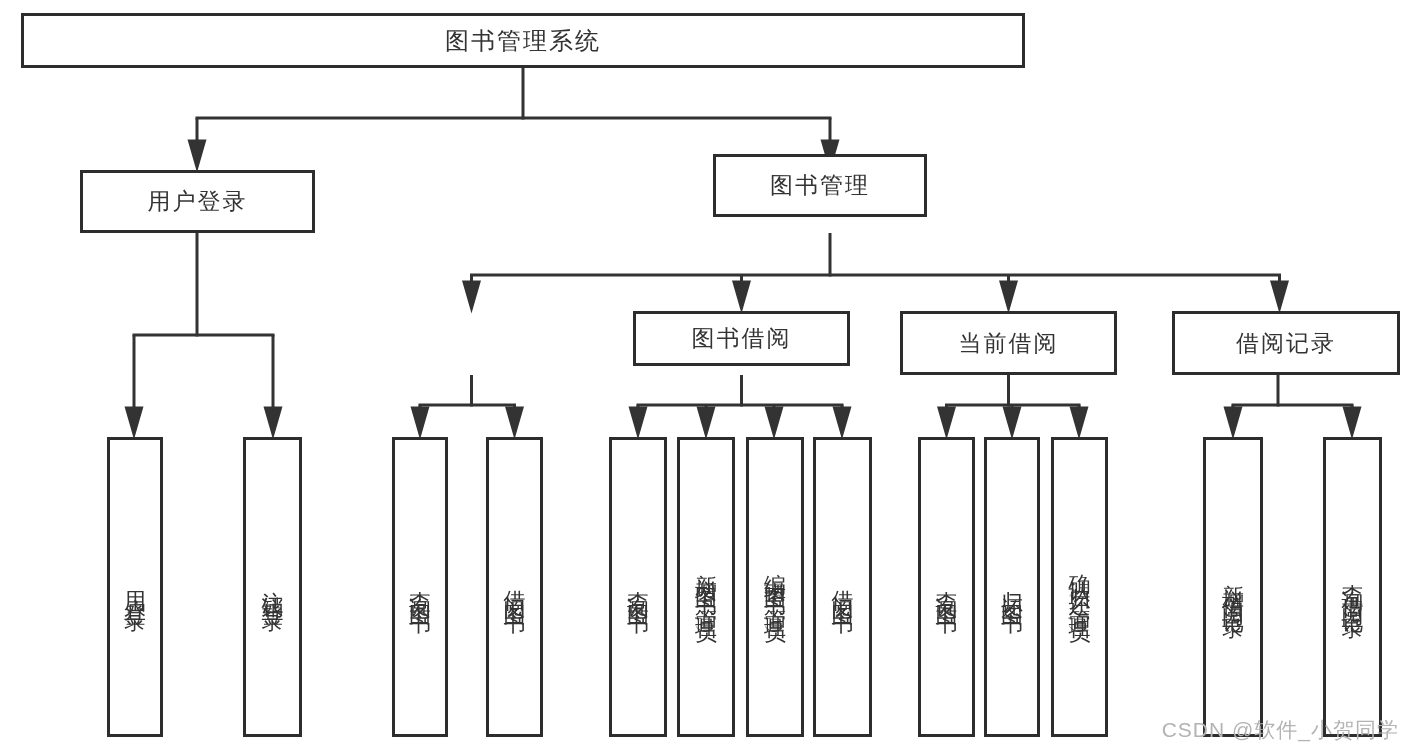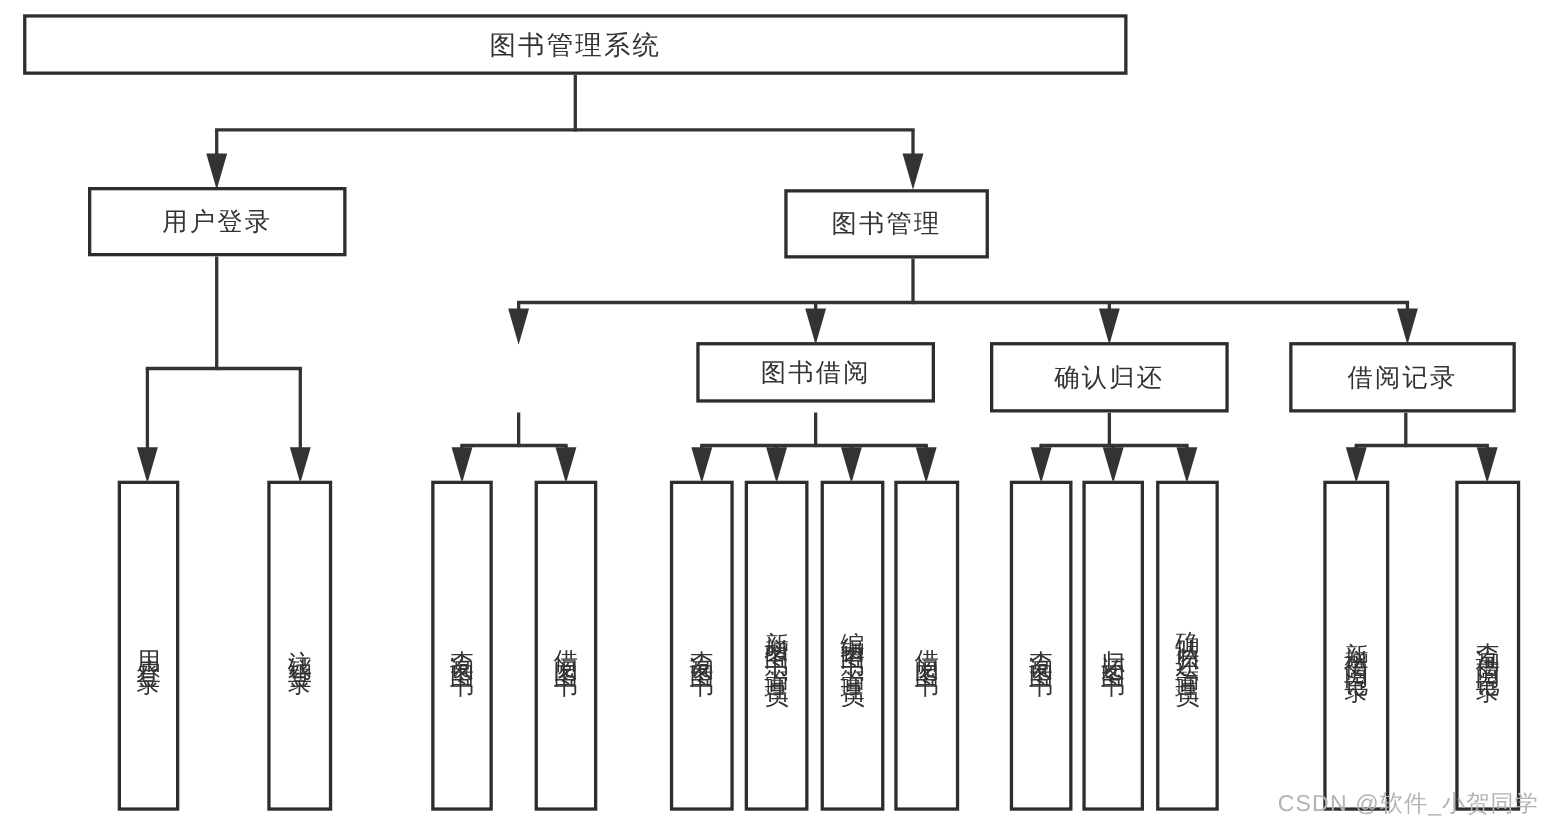--- a/index.html
+++ b/index.html
@@ -92,31 +92,31 @@
     <polygon points="1344.5,408 1359.5,408 1352,434"></polygon>
   </svg>
 
   <div class="node h root-node" style="left:21px;top:13px;width:1004px;height:55px">
     <span class="label">图书管理系统</span>
   </div>
 
   <div class="node h" style="left:80px;top:170px;width:235px;height:63px">
     <span class="label">用户登录</span>
   </div>
-  <div class="node h" style="left:713px;top:172px;width:186px;height:63px">
+  <div class="node h" style="left:713px;top:154px;width:214px;height:63px">
     <span class="label">图书管理</span>
   </div>
 
   <div class="node h" style="left:633px;top:311px;width:217px;height:55px">
     <span class="label">图书借阅</span>
   </div>
   <div class="node h" style="left:900px;top:311px;width:217px;height:64px">
-    <span class="label">确认归还</span>
+    <span class="label">当前借阅</span>
   </div>
-  <div class="node h" style="left:1172px;top:311px;width:206px;height:64px">
+  <div class="node h" style="left:1172px;top:311px;width:228px;height:64px">
     <span class="label">借阅记录</span>
   </div>
 
   <div class="node v" style="left:107px;top:437px;width:56px;height:300px">
     <span class="label">用户登录</span>
   </div>
   <div class="node v" style="left:243px;top:437px;width:59px;height:300px">
     <span class="label">注销登录</span>
   </div>
 

